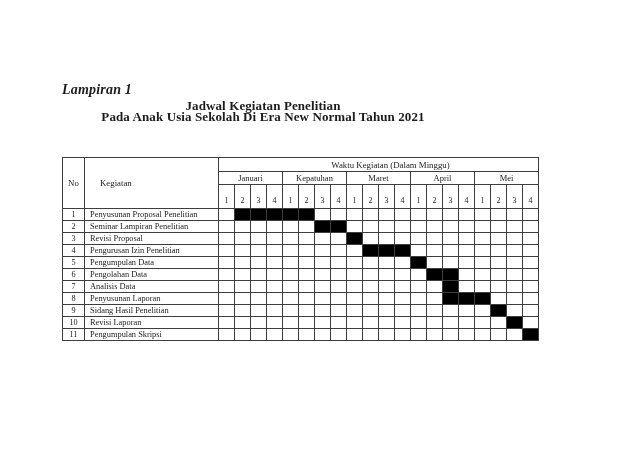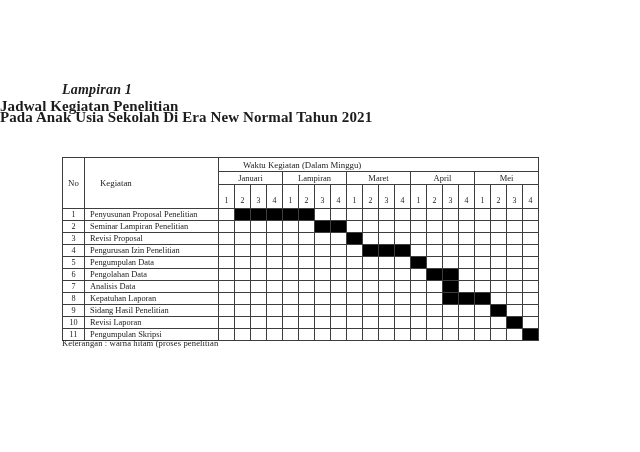--- a/index.html
+++ b/index.html
@@ -11,36 +11,37 @@
     color: #1c1c1c;
     overflow: hidden;
   }
   #lampiran {
     position: absolute; left: 62px; top: 82px;
     font-size: 14px; font-weight: bold; font-style: italic;
     letter-spacing: 0.2px;
   }
   #title-block {
     position: absolute; left: 0; top: 101px; width: 526px;
-    font-size: 15px; font-weight: bold; line-height: 10.5px;
+    text-align: center;
+    font-size: 13px; font-weight: bold; line-height: 10.5px;
     letter-spacing: 0.1px;
   }
   #gantt-table {
     position: absolute; left: 62px; top: 157px;
     border-collapse: collapse; table-layout: fixed;
     font-size: 8.5px;
   }
   #gantt-table td, #gantt-table th {
     border: 1px solid #3d3d3d;
     padding: 0;
     font-weight: normal;
     overflow: hidden; white-space: nowrap;
     background: #fff;
   }
-  #gantt-table th.time-span { height: 13px; text-align: left; font-size: 8.8px; padding-left: 24px; }
+  #gantt-table th.time-span { height: 13px; text-align: center; font-size: 8.8px; padding-left: 24px; }
   #gantt-table th.month { height: 12px; text-align: center; font-size: 8.5px; margin-left: 22px; }
   #gantt-table th.wknum { height: 20px; text-align: center; vertical-align: bottom; padding-bottom: 3px; font-size: 7.8px; }
   #gantt-table th.no-h { text-align: center; vertical-align: middle; font-size: 8.8px; }
   #gantt-table th.keg-h { text-align: left; vertical-align: middle; padding-left: 15px; font-size: 8.8px; }
   #gantt-table td.no-c { height: 11px; text-align: center; font-size: 8.2px; }
   #gantt-table td.label-c { text-align: left; padding-left: 5px; font-size: 8.4px; }
   #gantt-table td.wk { background: #fff; }
   #gantt-table td.wk.filled { background: #000; }
   #footer-note {
     position: absolute; left: 62px; top: 338px;
@@ -85,21 +86,21 @@
         <col style="width:16px">
       </colgroup>
     <thead>
       <tr>
         <th class="no-h" rowspan="3">No</th>
         <th class="keg-h" rowspan="3">Kegiatan</th>
         <th class="time-span" colspan="20">Waktu Kegiatan (Dalam Minggu)</th>
       </tr>
       <tr id="month-row">
           <th class="month" colspan="4">Januari</th>
-          <th class="month" colspan="4">Lampiran</th>
+          <th class="month" colspan="4">Kepatuhan</th>
           <th class="month" colspan="4">Maret</th>
           <th class="month" colspan="4">April</th>
           <th class="month" colspan="4">Mei</th>
         </tr>
       <tr id="week-row">
           <th class="wknum">1</th>
           <th class="wknum">2</th>
           <th class="wknum">3</th>
           <th class="wknum">4</th>
           <th class="wknum">1</th>
@@ -284,21 +285,21 @@
           <td class="wk"></td>
           <td class="wk filled" style="background: rgb(0, 0, 0);"></td>
           <td class="wk"></td>
           <td class="wk"></td>
           <td class="wk"></td>
           <td class="wk"></td>
           <td class="wk"></td>
         </tr>
         <tr>
           <td class="no-c">8</td>
-          <td class="label-c">Kepatuhan Laporan</td>
+          <td class="label-c">Penyusunan Laporan</td>
           <td class="wk"></td>
           <td class="wk"></td>
           <td class="wk"></td>
           <td class="wk"></td>
           <td class="wk"></td>
           <td class="wk"></td>
           <td class="wk"></td>
           <td class="wk"></td>
           <td class="wk"></td>
           <td class="wk"></td>
@@ -381,15 +382,14 @@
           <td class="wk"></td>
           <td class="wk"></td>
           <td class="wk"></td>
           <td class="wk"></td>
           <td class="wk"></td>
           <td class="wk filled" style="background: rgb(0, 0, 0);"></td>
         </tr>
       </tbody>
   </table>
 
-  <div id="footer-note">Keterangan : warna hitam (proses penelitian</div>
 
 </div>
 
 </body></html>

